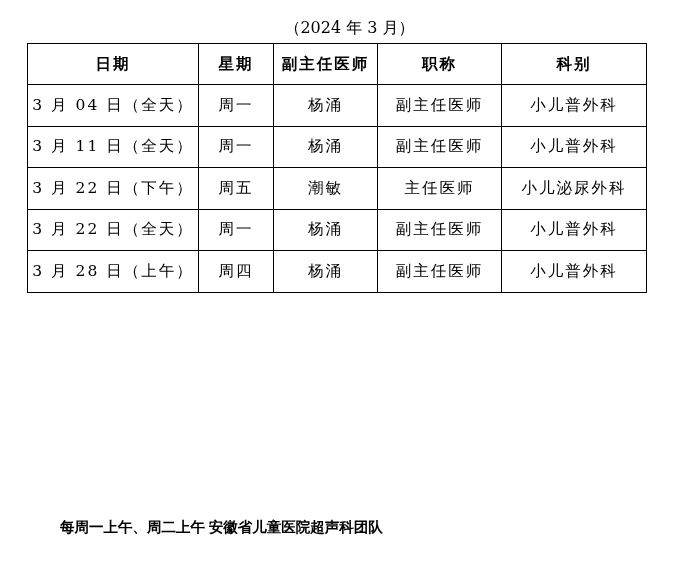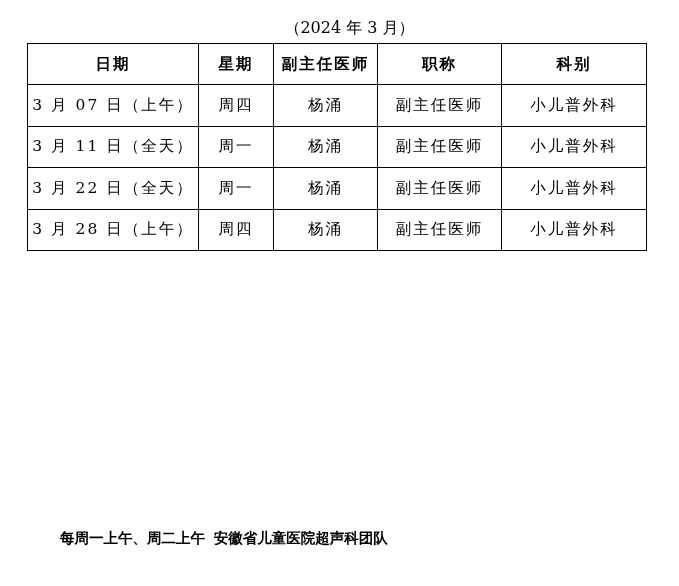--- a/index.html
+++ b/index.html
@@ -9,21 +9,21 @@
            font-size: 16px; line-height: 24px; margin-left: 10px; }
   table.schedule { position: absolute; left: 27px; top: 43px; border-collapse: collapse;
                    table-layout: fixed; width: 619px; }
   table.schedule td, table.schedule th { border: 1.5px solid #000; height: 40.5px; padding: 0;
                    font-size: 15.5px; text-align: center; vertical-align: middle; letter-spacing: 2px; }
   table.schedule th { font-weight: bold; height: 40px; }
   col.c1 { width: 171px; } col.c2 { width: 75px; } col.c3 { width: 104px; }
   col.c4 { width: 124px; } col.c5 { width: 145px; }
   td.date { text-align: left; padding-left: 9px; letter-spacing: 1px; }
   td.name { letter-spacing: 18px; padding-left: 16px; }
-  .footer { position: absolute; left: 60px; top: 528px; font-family: Liberation Mono, monospace;
+  .footer { position: absolute; left: 60px; top: 516px; font-family: Liberation Serif, serif;
             font-weight: bold; font-size: 14.5px; line-height: 22px; }
 </style>
 </head>
 <body>
 
 <div class="title">（2024 年 3 月）</div>
 
 <table class="schedule">
   <colgroup>
       <col class="c1">
@@ -36,32 +36,39 @@
     <tr>
       <th>日期</th>
       <th>星期</th>
       <th>副主任医师</th>
       <th>职称</th>
       <th>科别</th>
     </tr>
   </thead>
   <tbody>
     <tr>
-      <td class="date">3 月 07 日（上午）</td>
-      <td>周四</td>
+      <td class="date">3 月 04 日（全天）</td>
+      <td>周一</td>
       <td class="name">杨涌</td>
       <td>副主任医师</td>
       <td>小儿普外科</td>
     </tr>
     <tr>
       <td class="date">3 月 11 日（全天）</td>
       <td>周一</td>
       <td class="name">杨涌</td>
       <td>副主任医师</td>
       <td>小儿普外科</td>
+    </tr>
+    <tr>
+      <td class="date">3 月 22 日（下午）</td>
+      <td>周五</td>
+      <td class="name">潮敏</td>
+      <td>主任医师</td>
+      <td>小儿泌尿外科</td>
     </tr>
     <tr>
       <td class="date">3 月 22 日（全天）</td>
       <td>周一</td>
       <td class="name">杨涌</td>
       <td>副主任医师</td>
       <td>小儿普外科</td>
     </tr>
     <tr>
       <td class="date">3 月 28 日（上午）</td>

